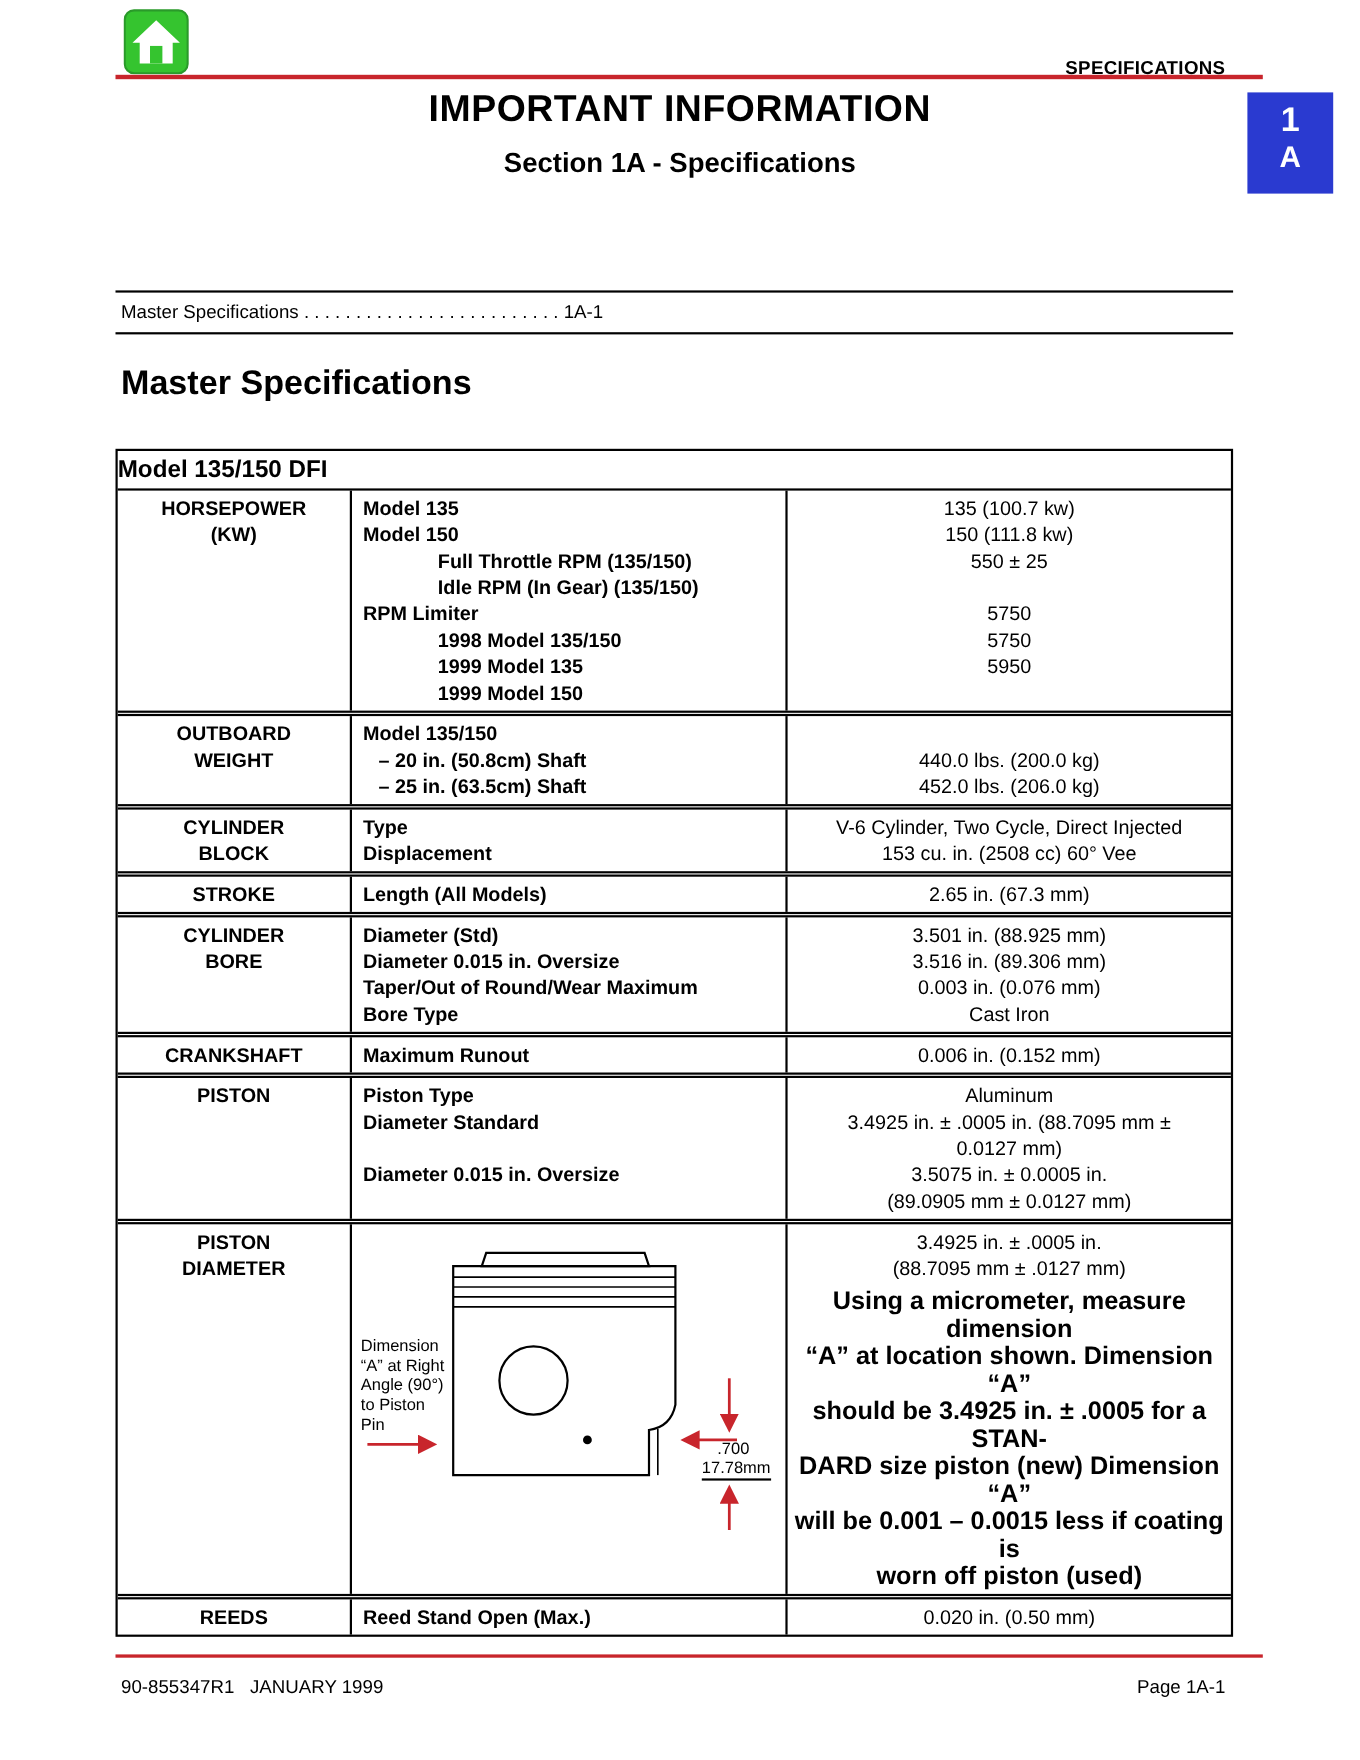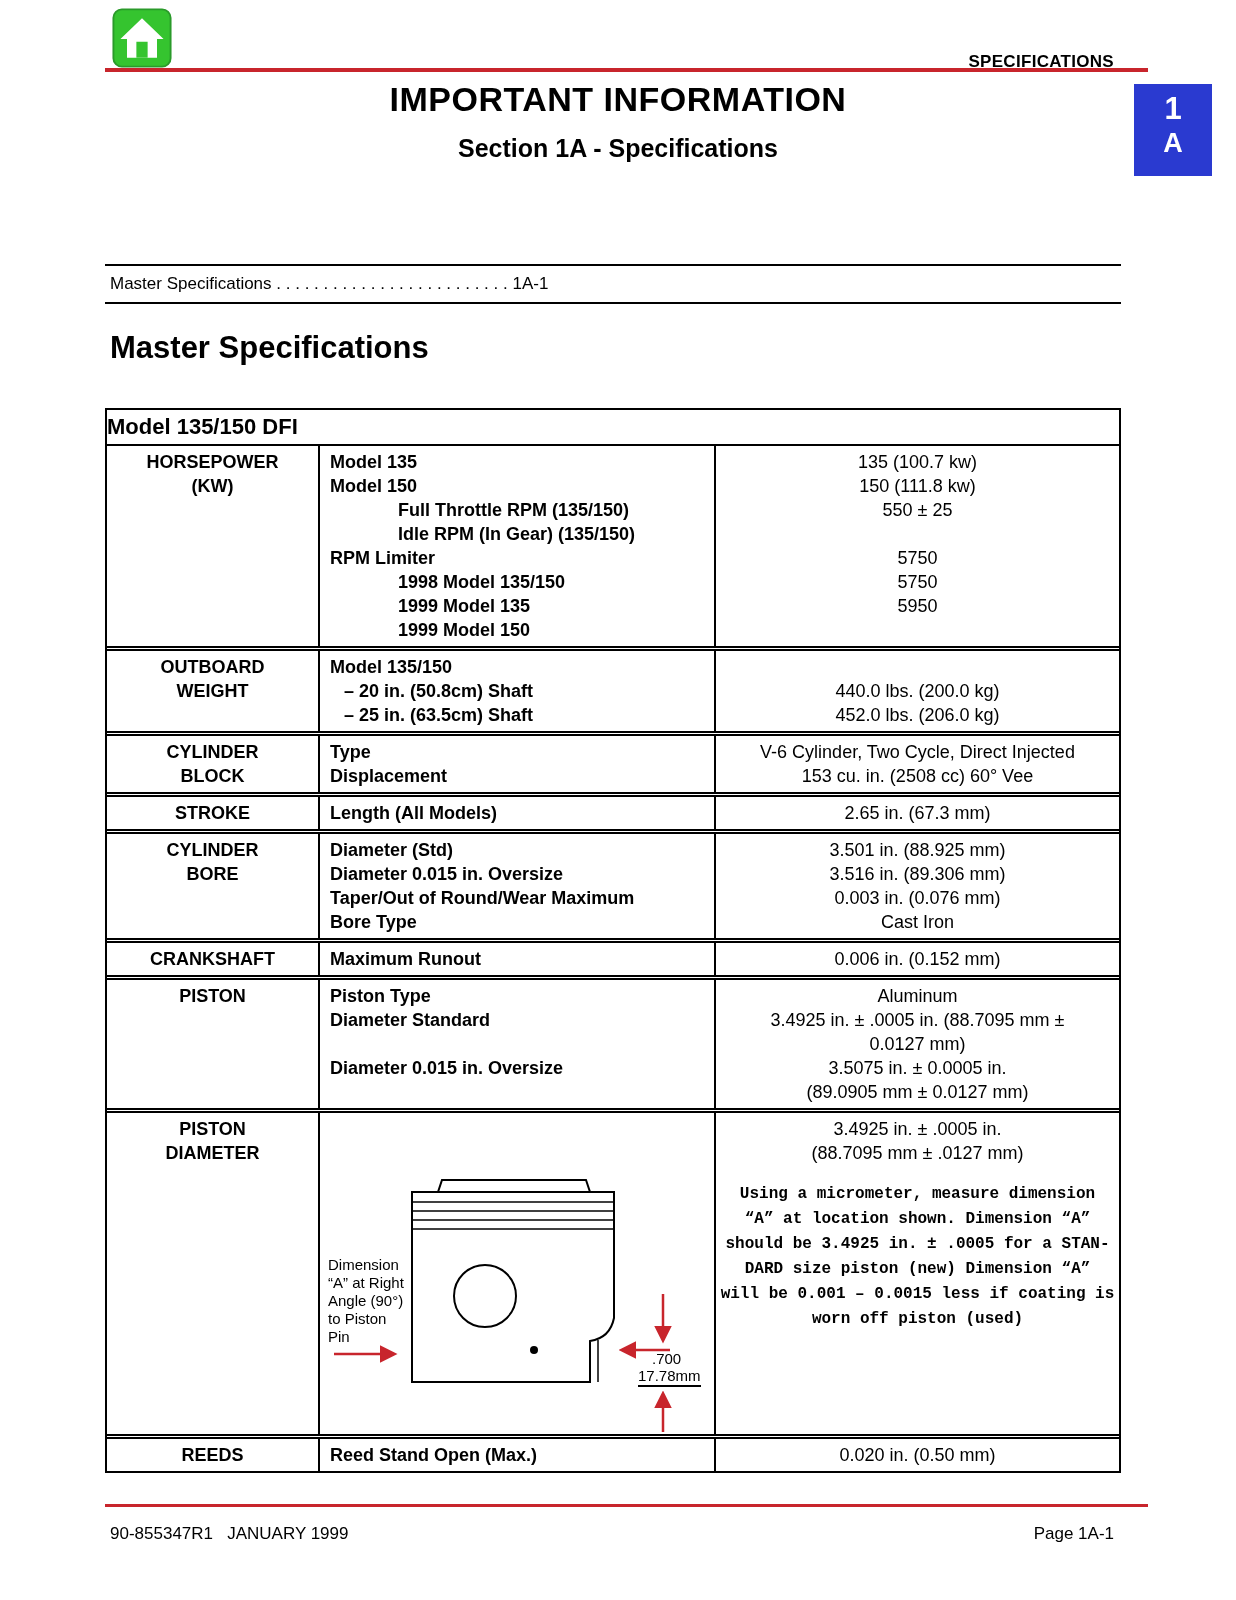--- a/index.html
+++ b/index.html
@@ -39,24 +39,24 @@
   .table-title { text-align:left; font-weight:bold; font-size:22px; line-height:34px; border-bottom:2px solid #000; }
   .trow { display:flex; }
   .trow + .trow { border-top:5px double #000; }
   .cell { padding:4px 0; }
   .c-label { width:213px; border-right:2px solid #000; text-align:center; font-weight:bold; font-size:18px; flex:none; }
   .c-mid { width:396px; border-right:2px solid #000; font-weight:bold; font-size:18px; flex:none; position:relative; }
   .c-mid.has-diagram { padding:0; }
   .c-right { flex:1; text-align:center; font-size:18px; }
   .lab-line, .mid-line, .val-line { min-height:24px; line-height:24px; }
   .i0 { padding-left:10px; } .i1 { padding-left:24px; } .i2 { padding-left:78px; }
-  .val-bold-block { margin-top:17px; font-weight:bold; font-size:16px;font-family:Liberation Mono, monospace; }
+  .val-bold-block { margin-top:5px; font-weight:bold; font-size:23px; }
   .val-bold-block .val-line { min-height:25px; line-height:25px; }
 
-  .diagram { position:relative; width:368px; height:280px;margin-top:41px; }
+  .diagram { position:relative; width:368px; height:280px; }
   .diagram-svg { position:absolute; inset:0; width:396px; height:280px; }
   .piston { fill:#fff; stroke:#000; stroke-width:2; }
   .thin { stroke:#000; stroke-width:1.5; fill:none; }
   .red-line { stroke:var(--accent-red); stroke-width:2.5; fill:none; }
   #arrowhead path { fill:var(--accent-red); }
   .diagram-label { position:absolute; left:8px; top:102px; width:92px; font-size:15px;
                    font-weight:normal; line-height:18px; }
   .dim-text { position:absolute; left:318px; top:196px; font-size:15px; font-weight:normal; line-height:17px; }
   .dim-text .in { padding-left:14px; }
   .dim-text .mm { border-bottom:2px solid #000; padding-bottom:1px; display:inline-block; }

